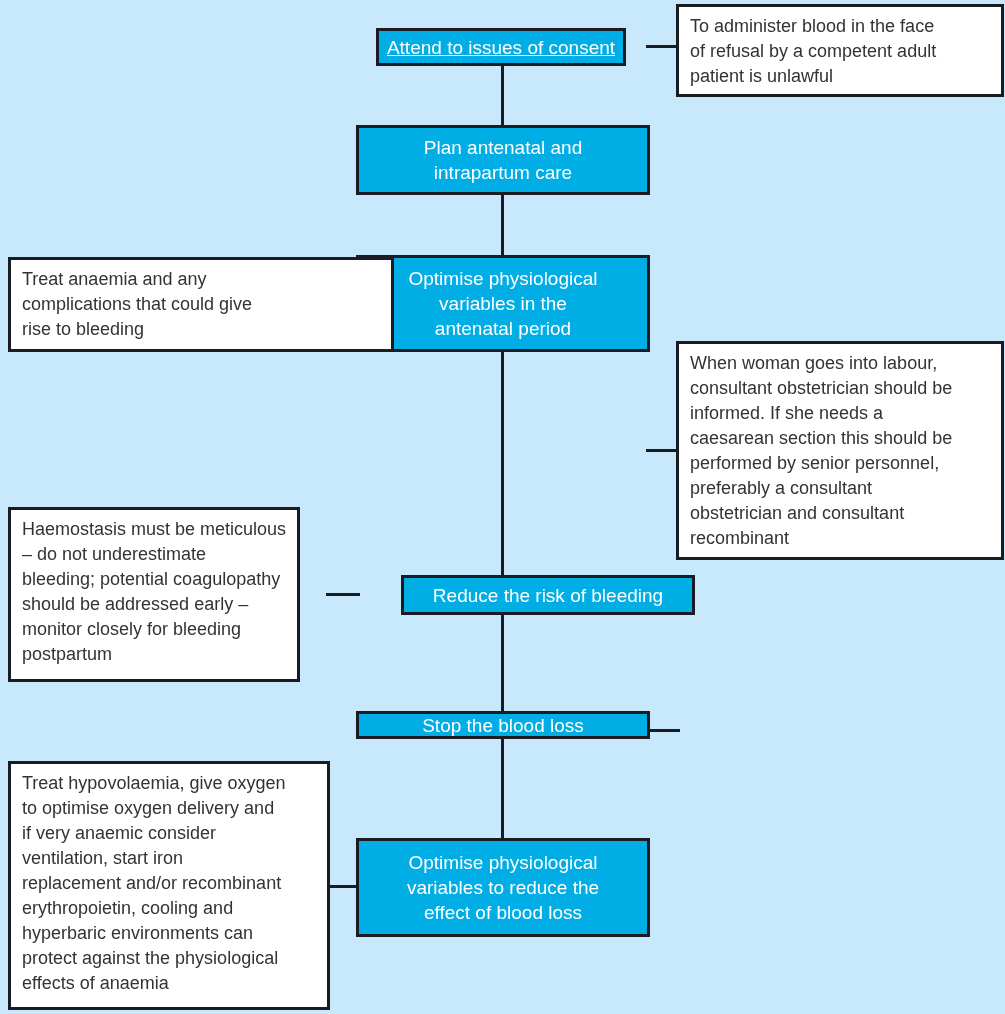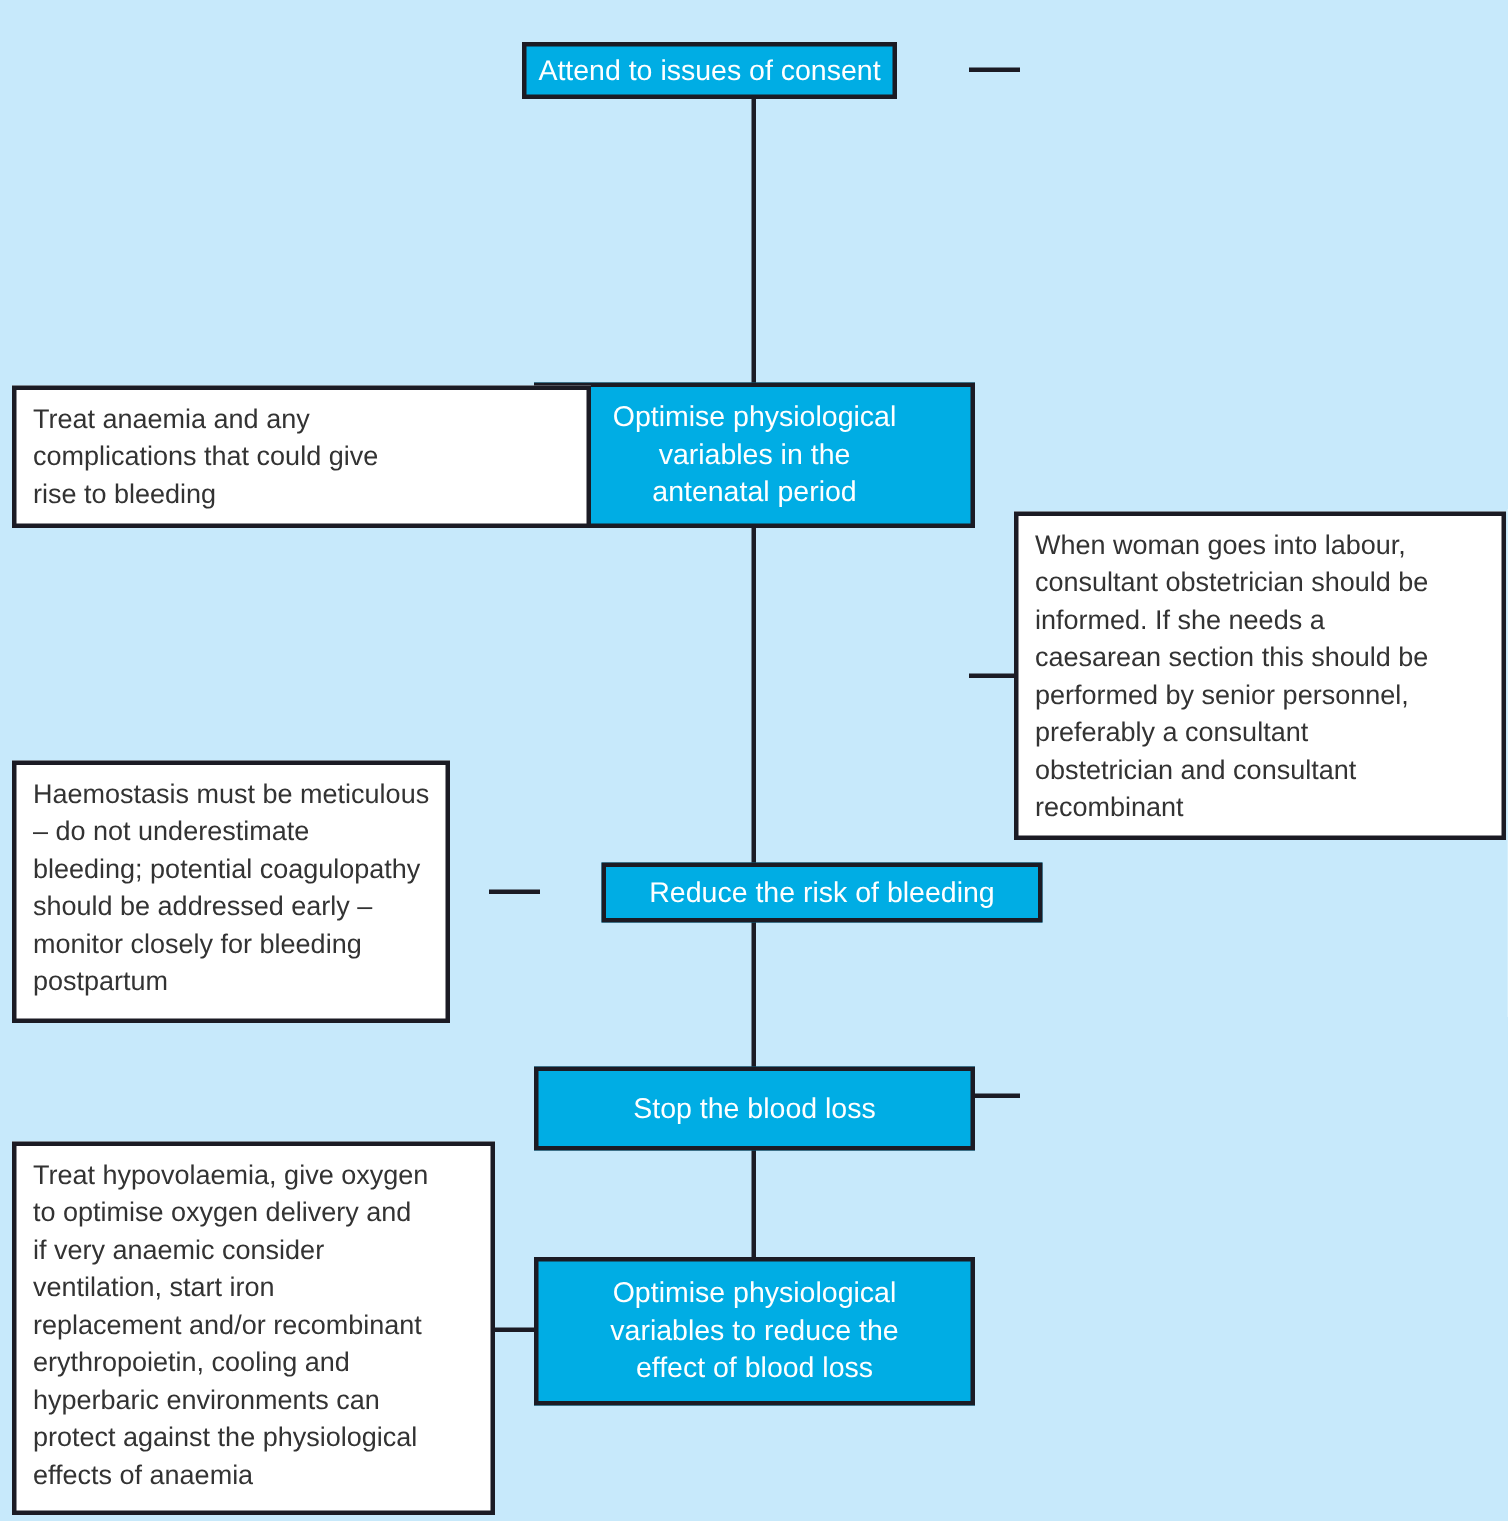--- a/index.html
+++ b/index.html
@@ -56,31 +56,33 @@
 
   <div class="vline" style="left:501px; top:47px; height:800px;"></div>
 
   <div class="hline" style="left:646px; top:45px; width:34px;"></div>
   <div class="hline" style="left:326px; top:302px; width:34px;"></div>
   <div class="hline" style="left:646px; top:449px; width:34px;"></div>
   <div class="hline" style="left:326px; top:593px; width:34px;"></div>
   <div class="hline" style="left:646px; top:729px; width:34px;"></div>
   <div class="hline" style="left:326px; top:885px; width:34px;"></div>
 
-  <div class="node" style="left:348px; top:28px; width:250px; height:38px;">Attend to issues of consent</div>
+  <div class="node" style="left:376px; top:28px; width:250px; height:38px;text-decoration:underline;">Attend to issues of consent</div>
 
+  <div class="node" style="left:356px; top:125px; width:294px; height:70px;">Plan antenatal and
+intrapartum care</div>
 
   <div class="node" style="left:356px; top:255px; width:294px; height:97px;">Optimise physiological
 variables in the
 antenatal period</div>
 
 
   <div class="node" style="left:356px; top:575px; width:294px; height:40px;margin-left:45px;">Reduce the risk of bleeding</div>
 
-  <div class="node" style="left:356px; top:711px; width:294px; height:56px;">Stop the blood loss</div>
+  <div class="node" style="left:356px; top:711px; width:294px; height:28px;">Stop the blood loss</div>
 
   <div class="node" style="left:356px; top:838px; width:294px; height:99px;">Optimise physiological
 variables to reduce the
 effect of blood loss</div>
 
   <div class="note" style="left:8px; top:257px; width:386px; height:95px;">Treat anaemia and any
 complications that could give
 rise to bleeding</div>
 
   <div class="note" style="left:8px; top:507px; width:292px; height:175px;">Haemostasis must be meticulous
@@ -93,20 +95,23 @@
   <div class="note" style="left:8px; top:761px; width:322px; height:249px;">Treat hypovolaemia, give oxygen
 to optimise oxygen delivery and
 if very anaemic consider
 ventilation, start iron
 replacement and/or recombinant
 erythropoietin, cooling and
 hyperbaric environments can
 protect against the physiological
 effects of anaemia</div>
 
+  <div class="note" style="left:676px; top:4px; width:328px; height:93px;">To administer blood in the face
+of refusal by a competent adult
+patient is unlawful</div>
 
   <div class="note" style="left:676px; top:341px; width:328px; height:219px;">When woman goes into labour,
 consultant obstetrician should be
 informed. If she needs a
 caesarean section this should be
 performed by senior personnel,
 preferably a consultant
 obstetrician and consultant
 recombinant</div>
 

